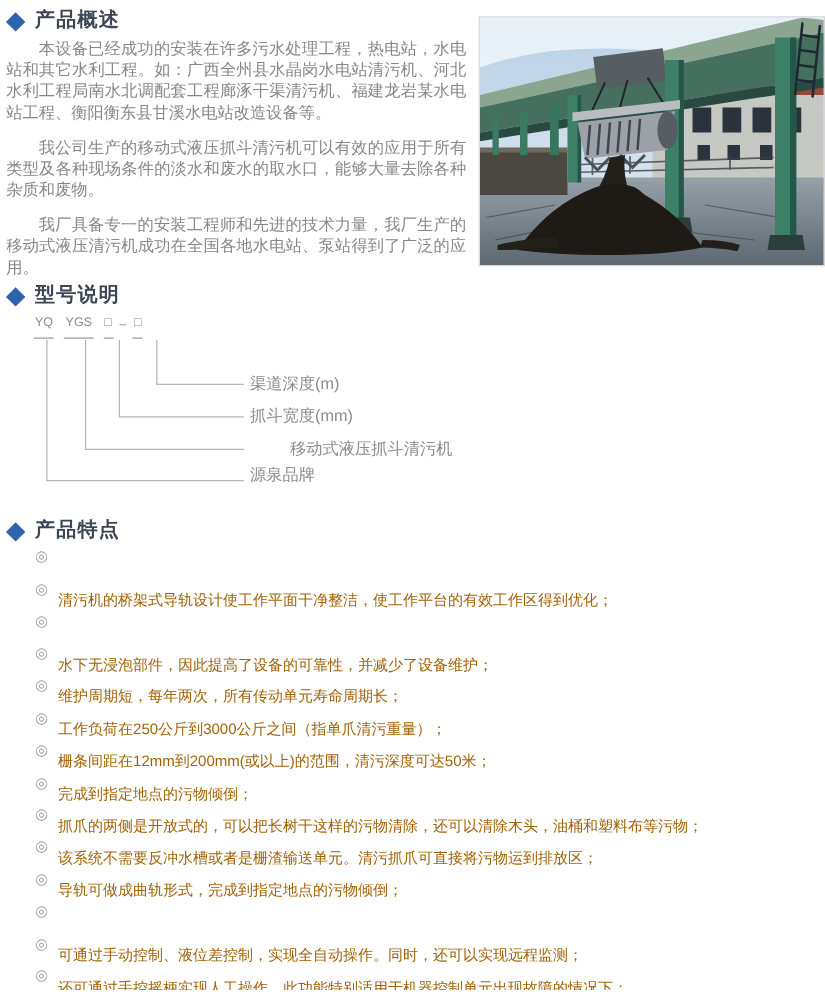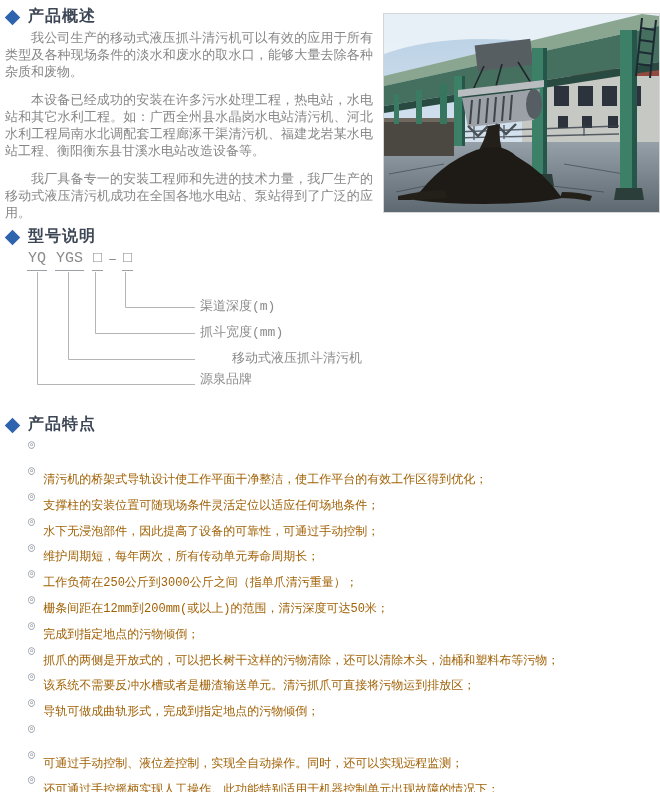--- a/index.html
+++ b/index.html
@@ -1,31 +1,31 @@
 <!DOCTYPE html>
 <html><head>
 <meta charset="utf-8">
 <style>
   html,body{margin:0;padding:0;background:#ffffff;}
   .page{
     position:relative;width:660px;height:792px;background:#ffffff;overflow:hidden;
-    font-family:Liberation Mono, monospace;
+    font-family:Liberation Sans, sans-serif;
   }
   
   .sec-header{position:absolute;left:5px;display:flex;align-items:center;}
   .diamond{width:11px;height:11px;background:#2e63ae;transform:rotate(45deg);margin:0 10px 0 2px;flex:0 0 auto;}
   .sec-title{font-size:16px;font-weight:bold;color:#3d4654;letter-spacing:1px;line-height:18px;}
   
   .overview-text{position:absolute;top:30px;left:5px;width:368px;color:#878787;font-size:13px;line-height:17px;text-align:justify;}
   .overview-text p{margin:0 0 11px 0;text-indent:2em;}
   .photo-frame{position:absolute;top:13px;left:383px;width:275px;height:198px;border:1px solid #d6d6d6;box-sizing:content-box;}
   .photo-frame svg{display:block;}
   
   .diagram{position:absolute;top:248px;left:0;width:660px;height:160px;}
-  .code-row{position:absolute;top:2px;left:27px;display:flex;align-items:flex-end;color:#8b8b8b;font-size:15px;line-height:18px;}
+  .code-row{position:absolute;top:2px;left:27px;display:flex;align-items:flex-end;color:#8b8b8b;font-size:10px;line-height:18px;}
   .tok{padding:0 1px 2px 1px;}
   .tok.u{border-bottom:1px solid #9aa0a6;}
   .tok-gap{width:8px;}
   .tok-gap-s{width:4px;}
   .connectors{position:absolute;top:0;left:0;}
   .dg-label{position:absolute;left:200px;color:#8b8b8b;font-size:13px;line-height:16px;white-space:nowrap;}
   .dg-label.l0{top:51px;}
   .dg-label.l1{top:77px;}
   .dg-label.l2{top:103px;margin-left:32px;}
   .dg-label.l3{top:124px;}
@@ -39,22 +39,22 @@
 <body>
 
 <div class="page">
 
   <div class="sec-header" style="top:8px;">
     <span class="diamond"></span>
     <span class="sec-title">产品概述</span>
   </div>
 
   <div class="overview-text">
+    <p>本设备已经成功的安装在许多污水处理工程，热电站，水电站和其它水利工程。如：广西全州县水晶岗水电站清污机、河北水利工程局南水北调配套工程廊涿干渠清污机、福建龙岩某水电站工程、衡阳衡东县甘溪水电站改造设备等。</p>
     <p>我公司生产的移动式液压抓斗清污机可以有效的应用于所有类型及各种现场条件的淡水和废水的取水口，能够大量去除各种杂质和废物。</p>
-    <p>本设备已经成功的安装在许多污水处理工程，热电站，水电站和其它水利工程。如：广西全州县水晶岗水电站清污机、河北水利工程局南水北调配套工程廊涿干渠清污机、福建龙岩某水电站工程、衡阳衡东县甘溪水电站改造设备等。</p>
     <p>我厂具备专一的安装工程师和先进的技术力量，我厂生产的移动式液压清污机成功在全国各地水电站、泵站得到了广泛的应用。</p>
   </div>
 
   <div class="photo-frame">
     <svg width="275" height="198" viewBox="0 0 275 198" xmlns="http://www.w3.org/2000/svg">
       <defs>
         <linearGradient id="sky" x1="0" y1="0" x2="0" y2="1">
           <stop offset="0" stop-color="#b7cfe4"></stop>
             <stop offset="1" stop-color="#e6edf4"></stop>
         </linearGradient>
@@ -189,25 +189,24 @@
     <span class="sec-title">产品特点</span>
   </div>
 
   <ul class="features">
     <li>
         <span class="ring">◎</span>
         <span class="feat-text">清污机的桥架式导轨设计使工作平面干净整洁，使工作平台的有效工作区得到优化；</span>
       </li>
     <li>
         <span class="ring">◎</span>
-        <span class="feat-text">支撑柱的安装位置可随现场条件灵活定位以适应任何场地条件；</span>
-      </li>
-    <li>
-        <span class="ring">◎</span>
-        <span class="feat-text">水下无浸泡部件，因此提高了设备的可靠性，可通过手动控制；</span>
+      </li>
+    <li>
+        <span class="ring">◎</span>
+        <span class="feat-text">水下无浸泡部件，因此提高了设备的可靠性，并减少了设备维护；</span>
       </li>
     <li>
         <span class="ring">◎</span>
         <span class="feat-text">维护周期短，每年两次，所有传动单元寿命周期长；</span>
       </li>
     <li>
         <span class="ring">◎</span>
         <span class="feat-text">工作负荷在250公斤到3000公斤之间（指单爪清污重量）；</span>
       </li>
     <li>

